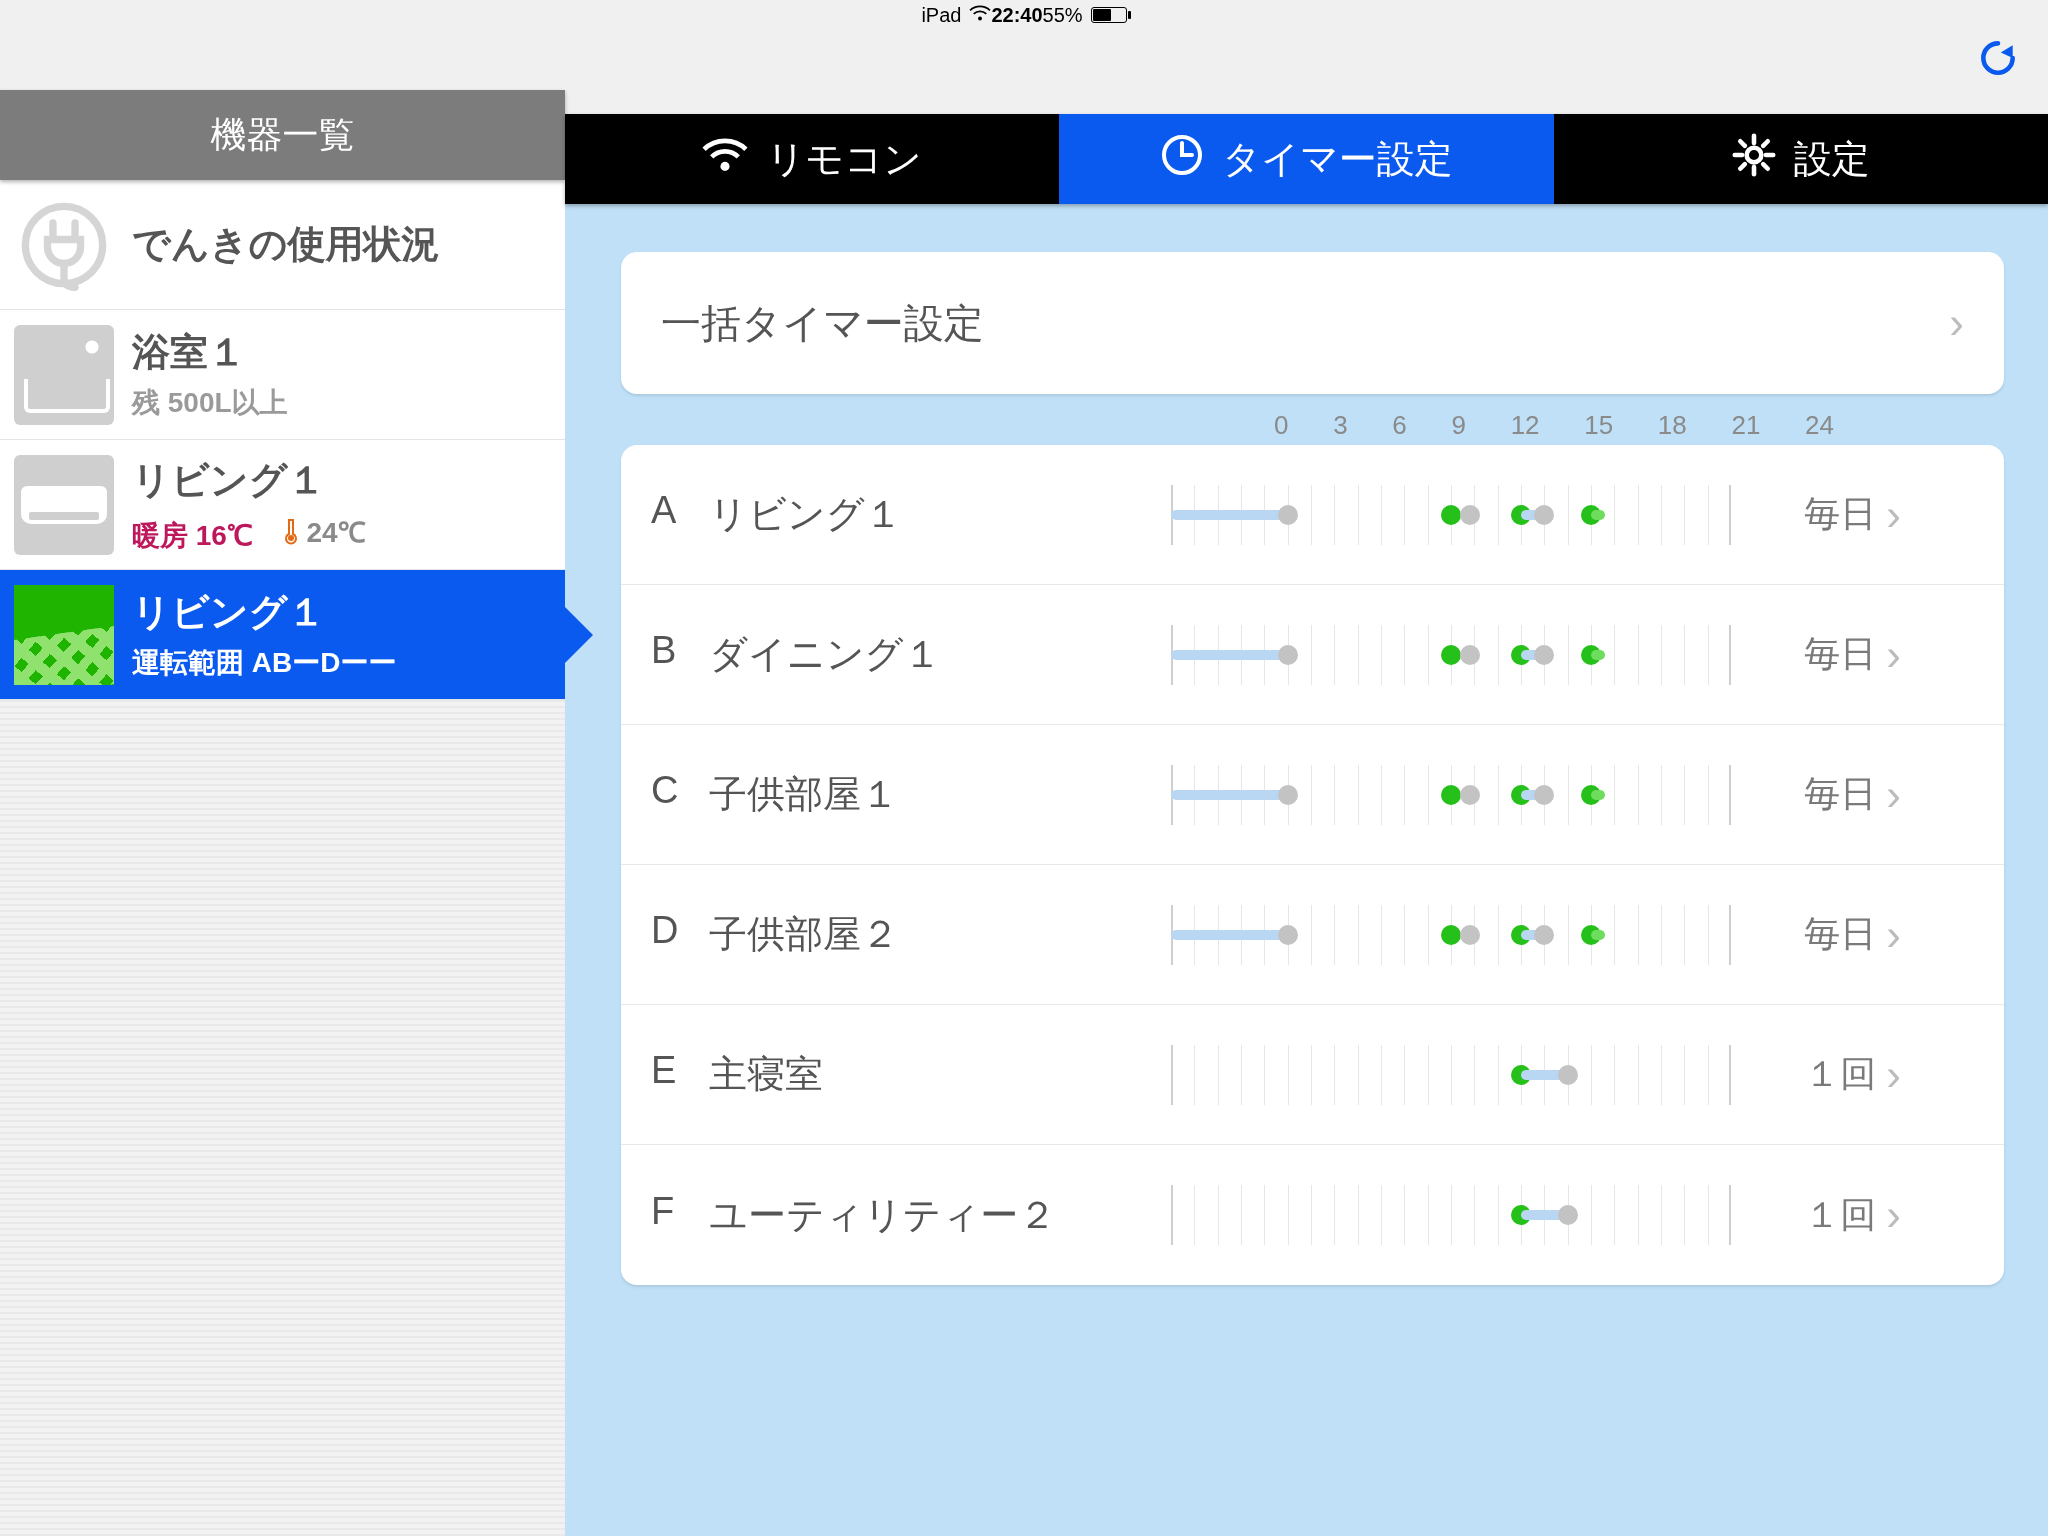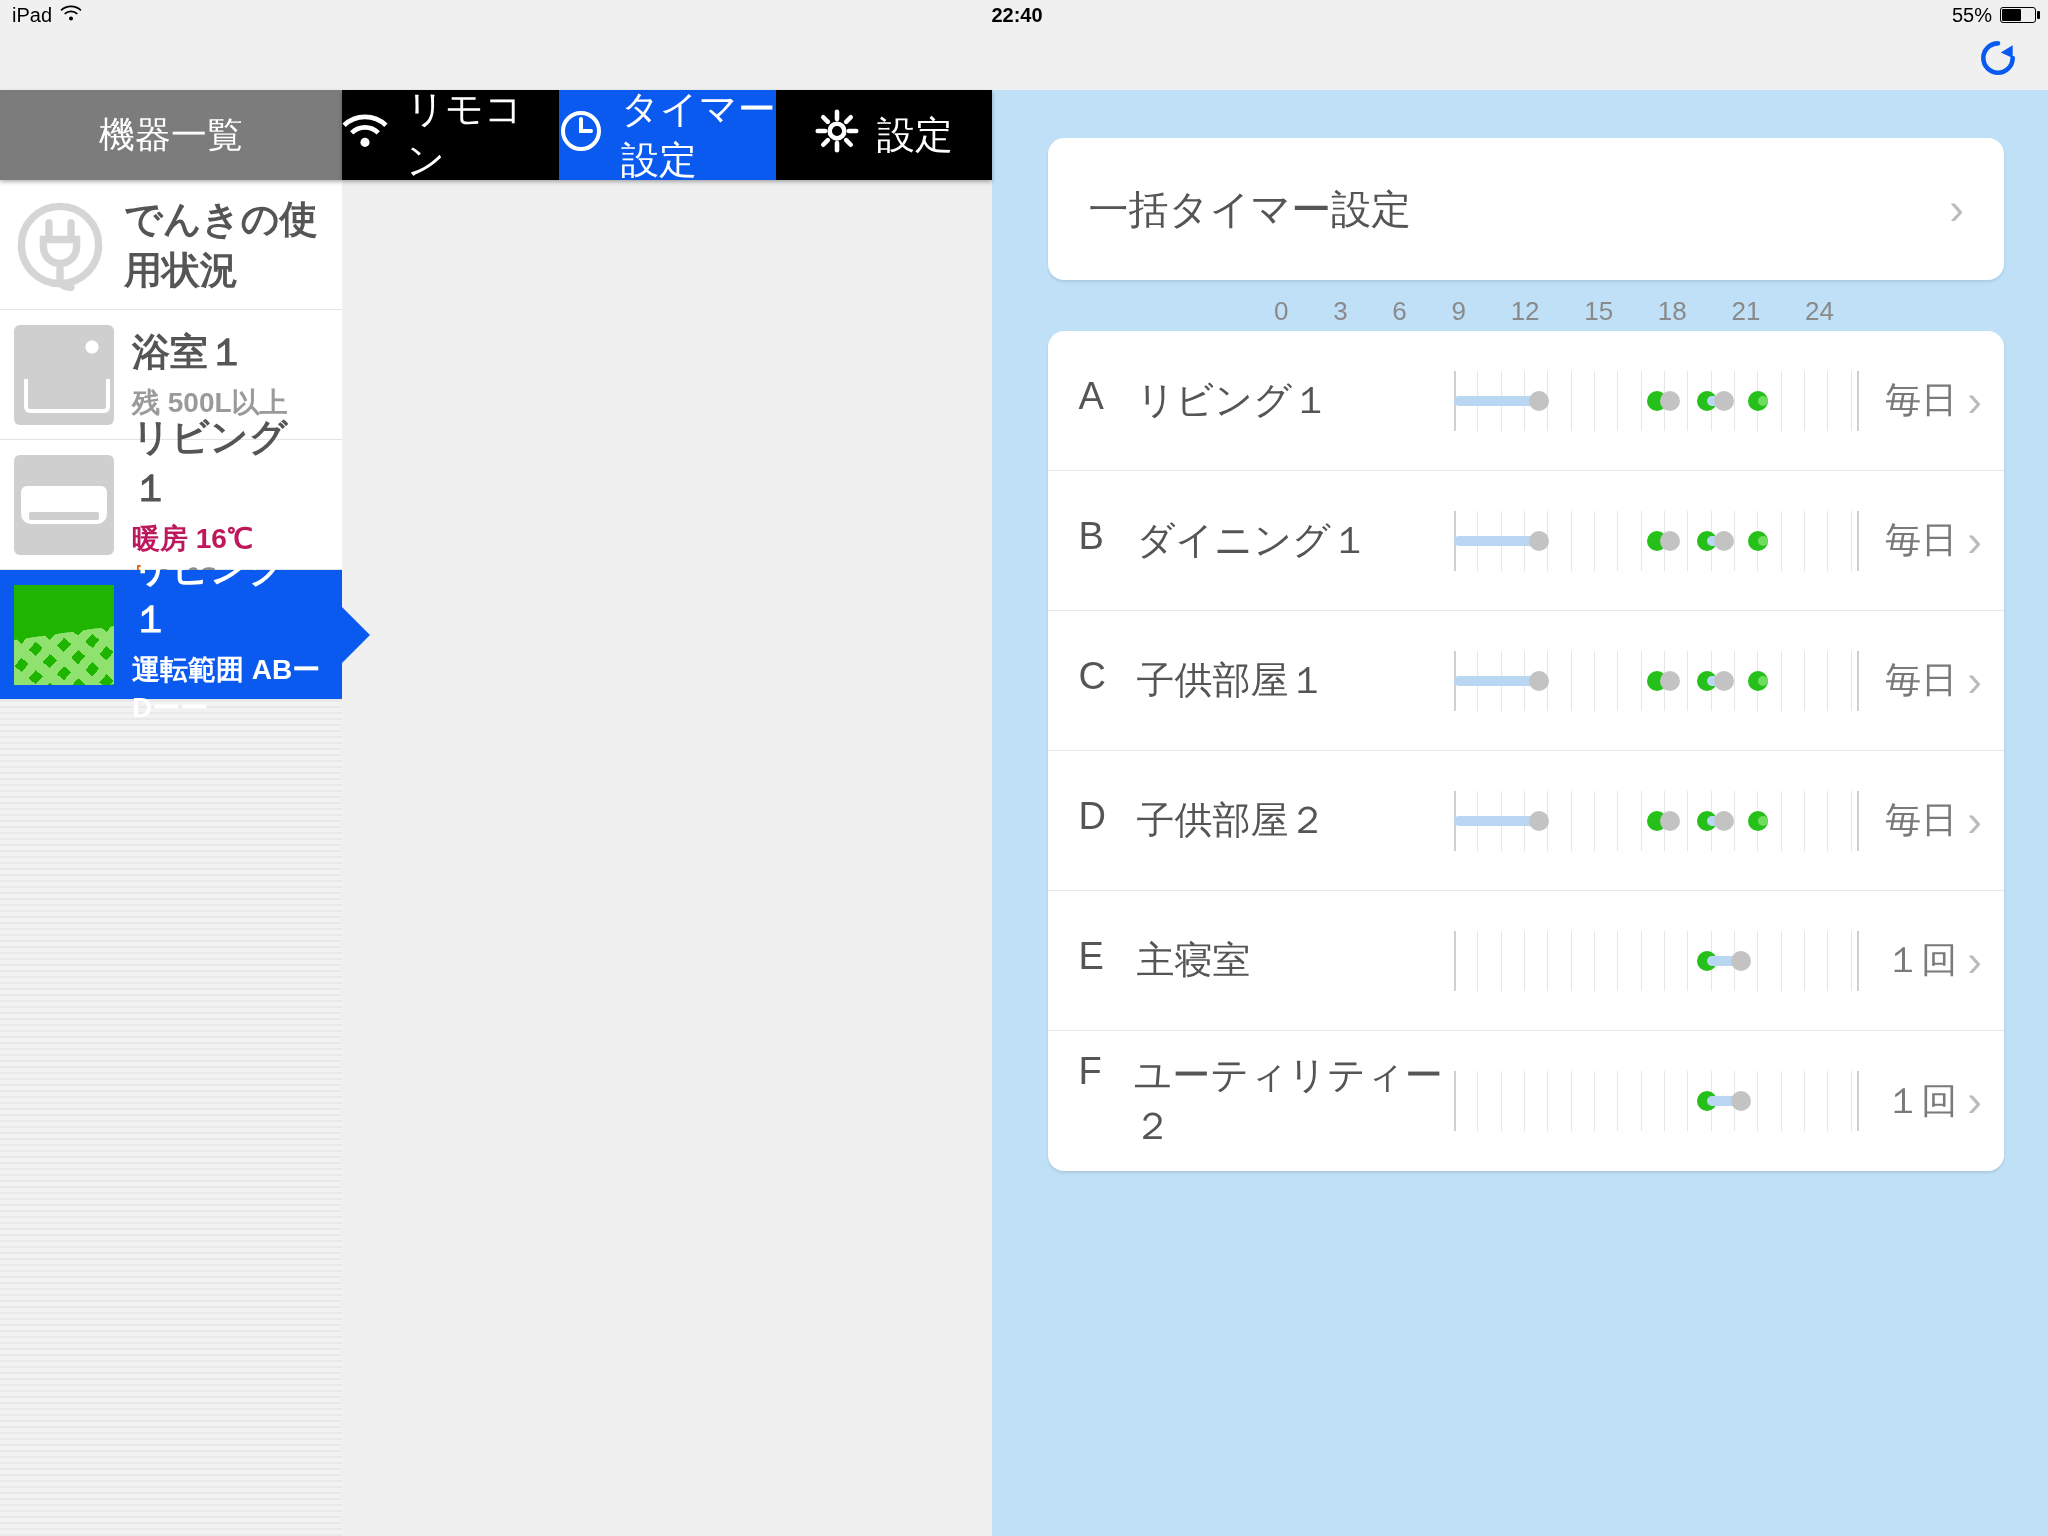--- a/index.html
+++ b/index.html
@@ -1,19 +1,19 @@
 <!DOCTYPE html>
 <html><head>
   <meta charset="utf-8">
   <style>
     * { margin:0; padding:0; box-sizing:border-box; font-family:"Hiragino Sans","Hiragino Kaku Gothic Pro","Meiryo",sans-serif; }
     html,body { width:2048px; height:1536px; background:#f0f0f0; overflow:hidden; }
 
     
-    .statusbar { height:30px; display:flex; align-items:center; justify-content:space-between; padding:0 12px; font-size:20px; color:#000; background:#f0f0f0; }
+    .statusbar { height:30px; display:flex; align-items:center; justify-content:center; padding:0 12px; font-size:20px; color:#000; background:#f0f0f0; }
     .statusbar .left, .statusbar .right { display:flex; align-items:center; gap:8px; }
     .battery { display:inline-block; width:36px; height:16px; border:1.5px solid #000; border-radius:3px; position:relative; }
     .battery::after { content:""; position:absolute; right:-5px; top:3px; width:3px; height:8px; background:#000; border-radius:1px; }
     .battery .fill { position:absolute; left:1px; top:1px; bottom:1px; width:55%; background:#000; border-radius:1px; }
 
     
     .refreshrow { height:60px; display:flex; align-items:center; justify-content:flex-end; padding-right:28px; }
     .refresh-icon svg { width:44px; height:44px; }
 
     
@@ -47,21 +47,21 @@
     .ac-box .unit::after { content:""; position:absolute; left:8px; right:8px; bottom:4px; height:8px; background:#cfcfcf; border-radius:2px; }
     
     .floor-box { width:100px; height:100px; background:#1eb400; position:relative; overflow:hidden; }
     .floor-box::after { content:""; position:absolute; left:-10px; right:-10px; bottom:-6px; height:58px;
       background:repeating-linear-gradient(45deg,#8fe26d 0 10px,transparent 10px 20px),
                  repeating-linear-gradient(-45deg,#8fe26d 0 10px,transparent 10px 20px);
       transform:skewY(-8deg);
     }
 
     
-    .rightpane { flex:1; display:flex; flex-direction:row; }
+    .rightpane { flex:1; display:flex; flex-direction:column;margin-top:24px; }
     .tabsbar { height:90px; background:#000; display:flex; box-shadow:0 2px 4px rgba(0,0,0,.3); position:relative; z-index:2; }
     .tab { flex:1; display:flex; align-items:center; justify-content:center; gap:18px; font-size:38px; color:#fff; }
     .tab.active { background:#0a5af0; }
     .content { flex:1; background:#bfe0f7; padding:48px 44px 24px 56px; overflow:hidden; }
 
     .card { background:#fff; border-radius:16px; box-shadow:0 2px 3px rgba(0,0,0,.1); }
     .bulkrow { height:142px; display:flex; align-items:center; justify-content:space-between; padding:0 40px; font-size:40px; color:#555; margin-bottom:16px; }
     .chev { color:#bcbcbc; font-size:44px; }
 
     .ticks { display:flex; justify-content:flex-end; padding-right:170px; margin-bottom:4px; }

